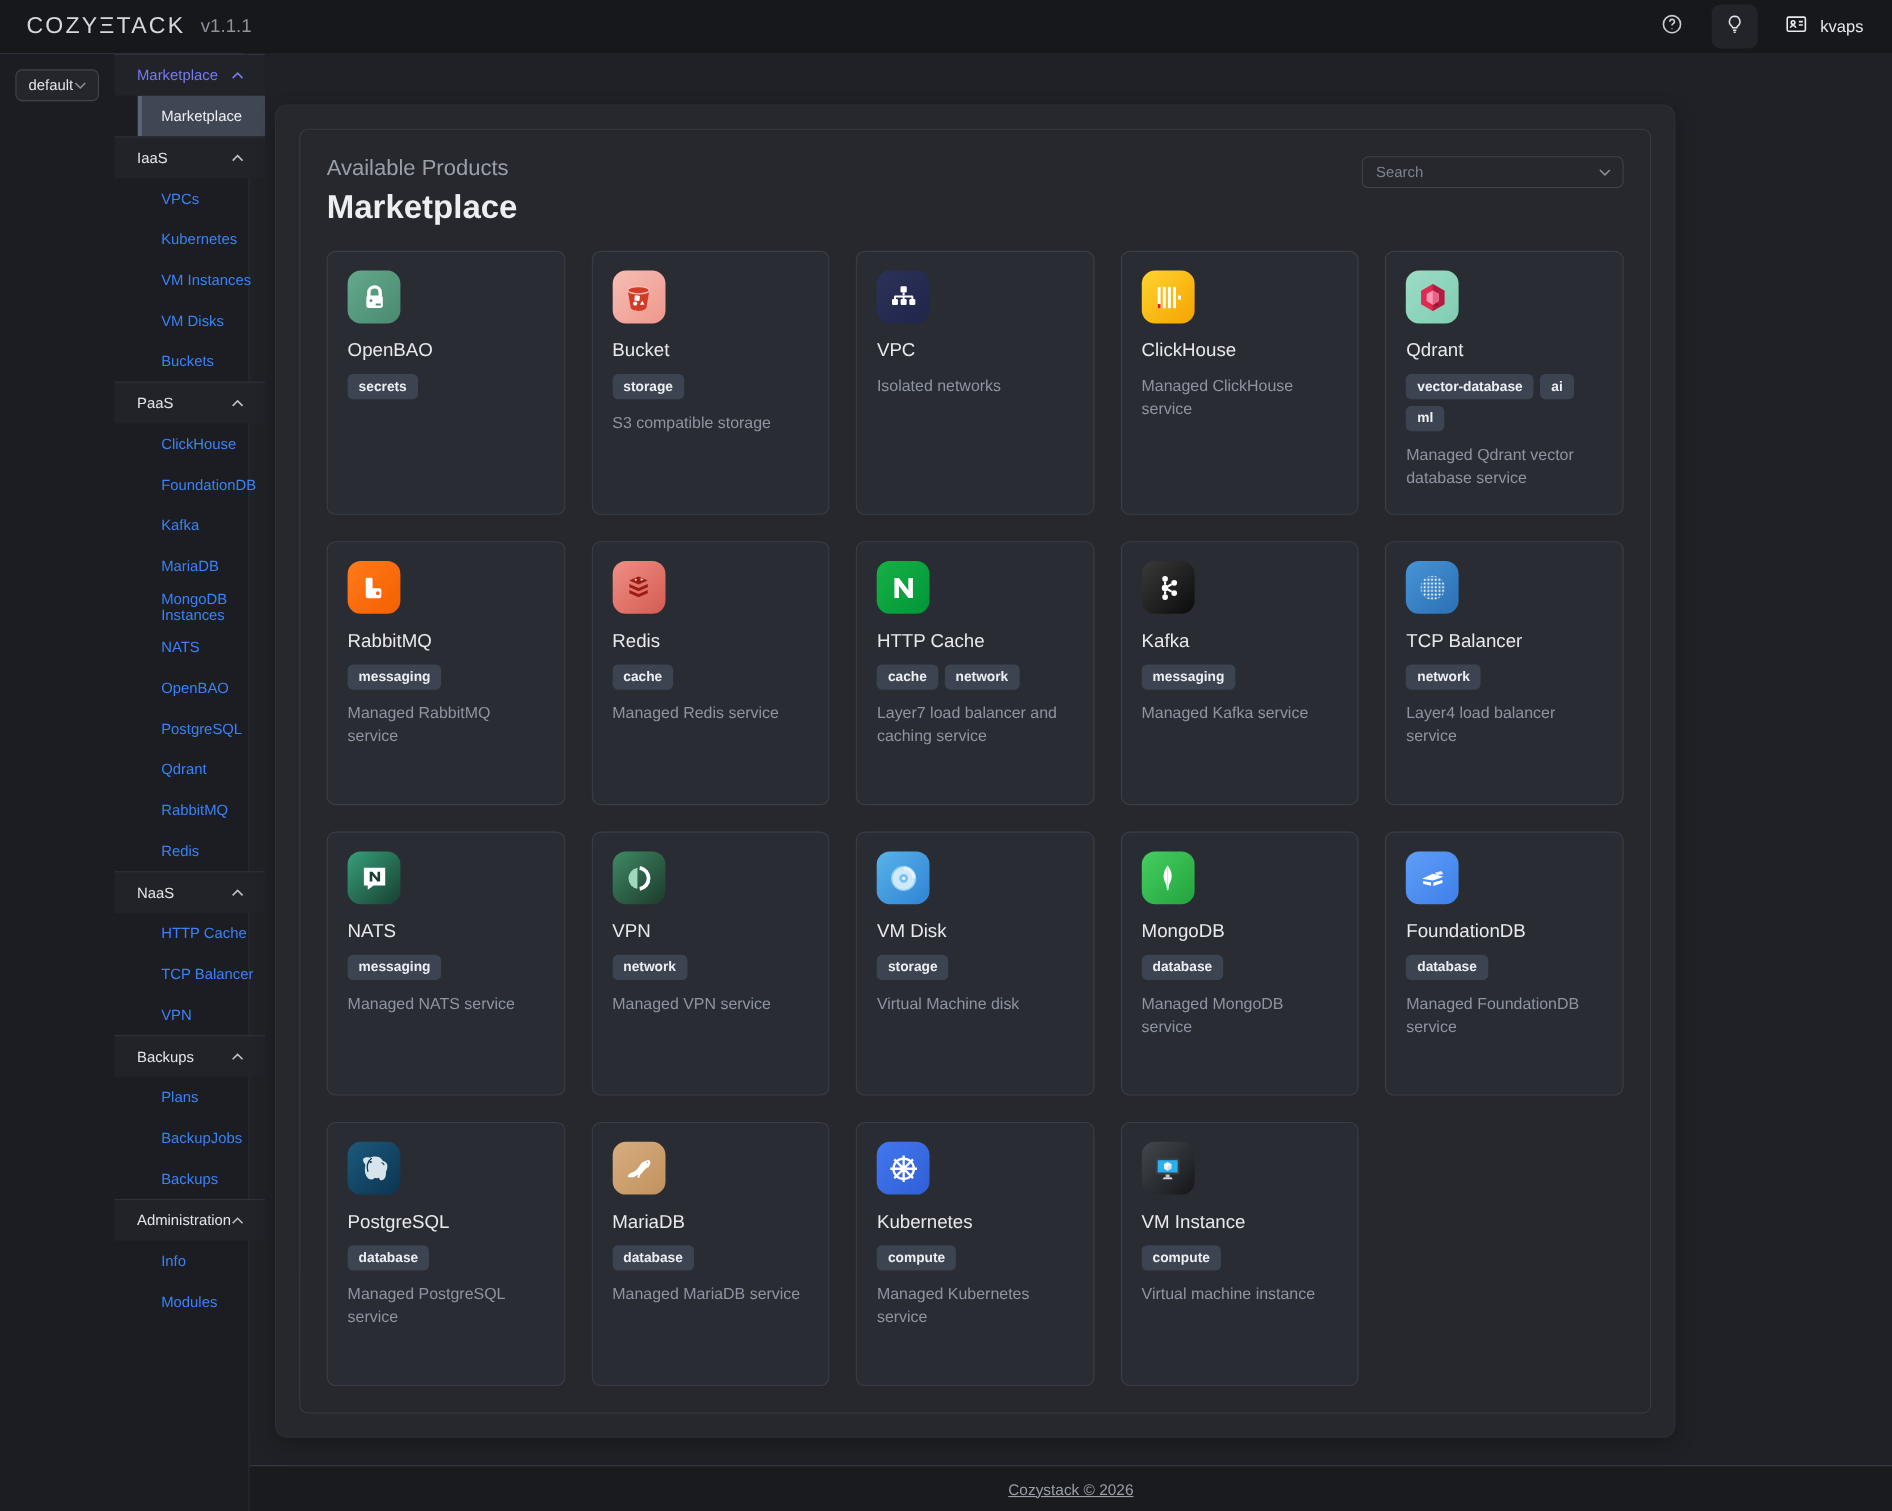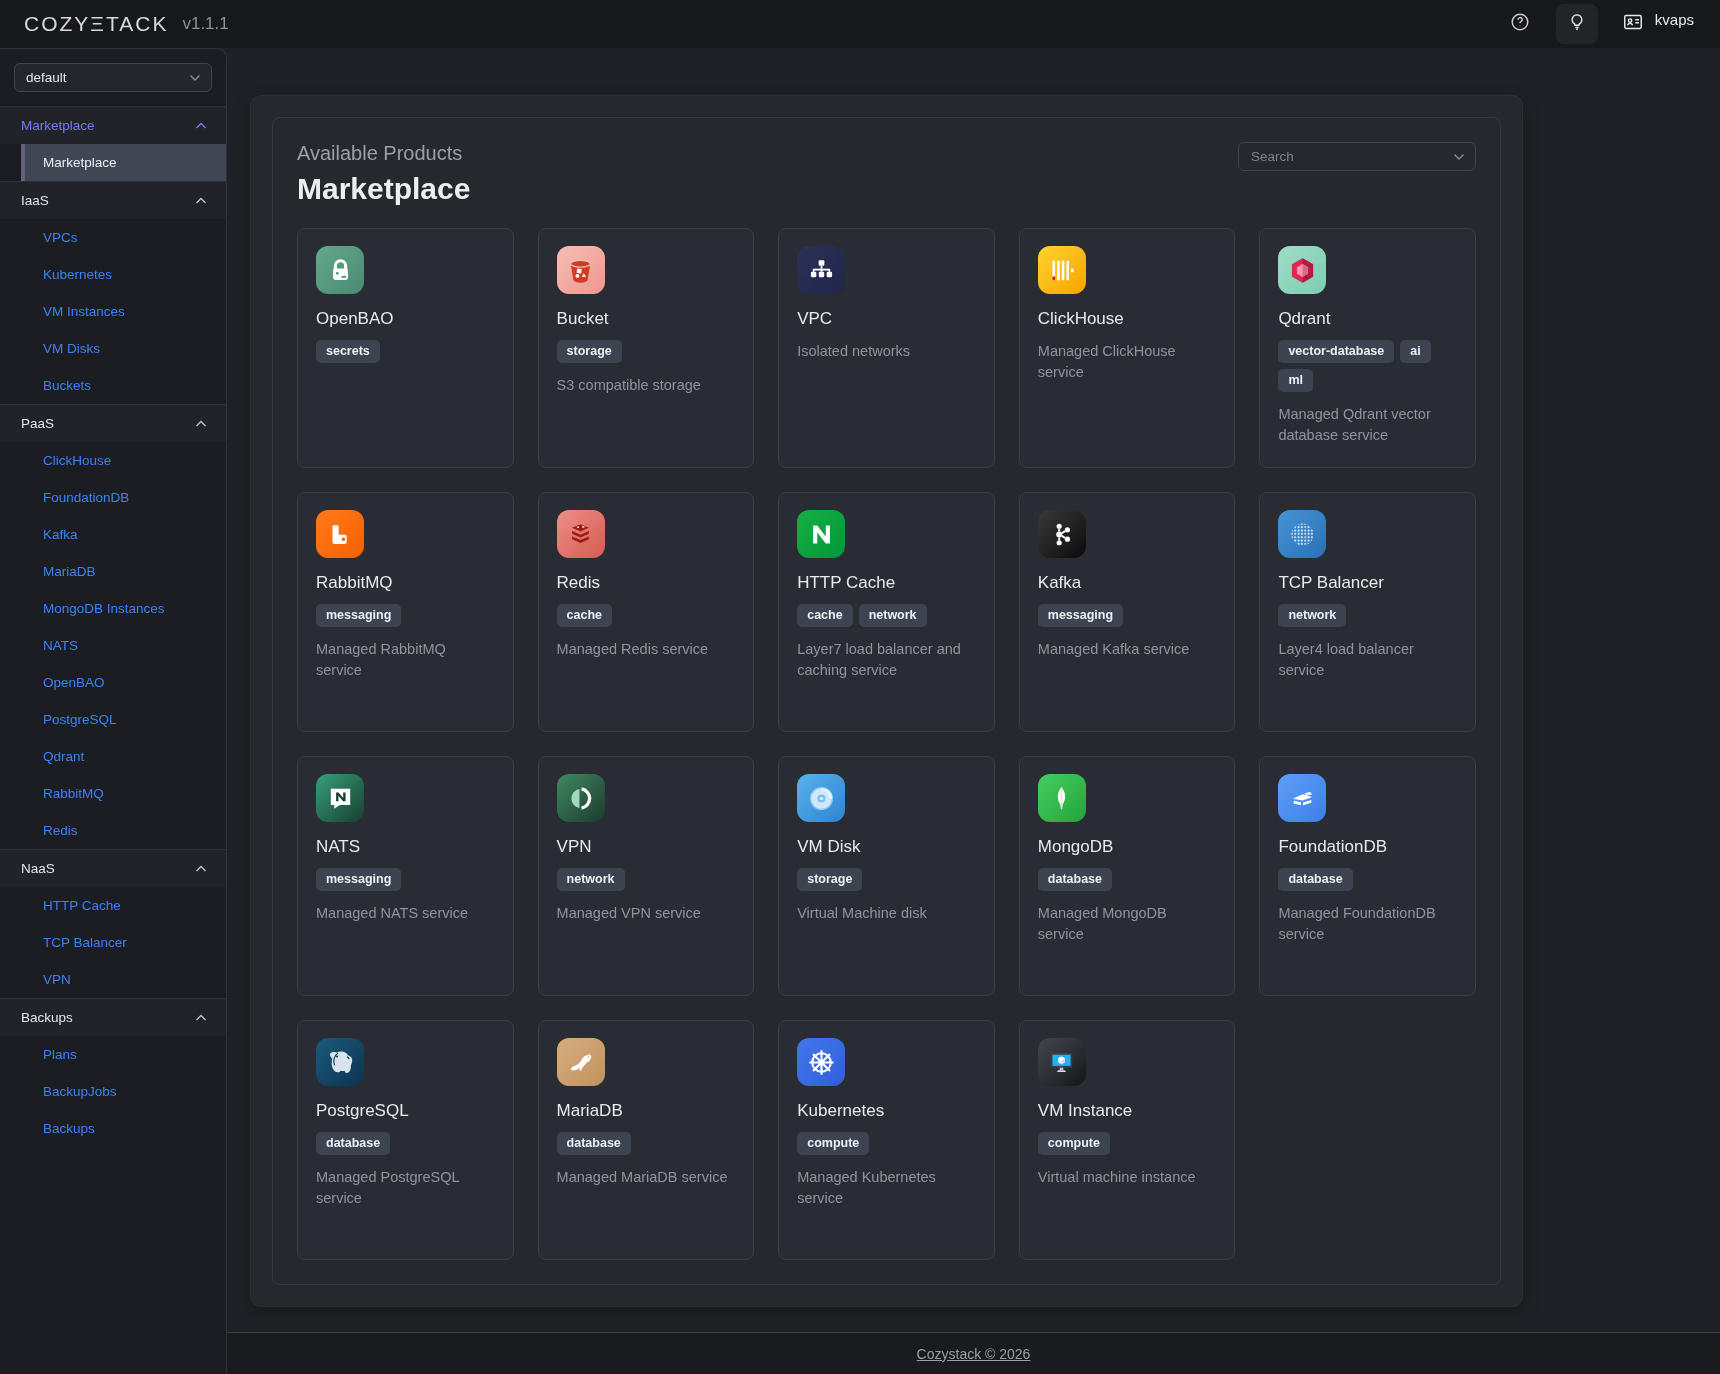--- a/index.html
+++ b/index.html
@@ -13,30 +13,30 @@
   .app-header{
     position:fixed;top:0;left:0;right:0;height:48px;z-index:20;
     background:#17181c;display:flex;align-items:center;padding:0 26px 0 24px;box-sizing:border-box;
   }
   .logo{font-size:21px;letter-spacing:2px;color:#d6d8db;font-weight:400;}
   .version{margin-left:14px;font-size:17px;font-weight:normal;color:#8d929b;}
   .header-right{margin-left:auto;display:flex;align-items:center;gap:22px;}
   .iconbtn{width:28px;height:28px;display:flex;align-items:center;justify-content:center;cursor:pointer;}
   .iconbtn svg{width:22px;height:22px;}
   .iconbtn.boxed{width:42px;height:40px;background:#222429;border-radius:8px;}
-  .user-chip{display:flex;gap:9px;cursor:pointer;}
+  .user-chip{display:flex;align-items:center;gap:9px;cursor:pointer;}
   .user-chip svg{width:26px;height:22px;}
   .user-name{font-size:15px;color:#e8eaee;}
   
   .layout{display:flex;padding-top:48px;height:1326px;box-sizing:content-box;}
   
   .sidebar{
     width:227px;flex:none;background:#1b1d22;box-sizing:border-box;
     border-top:1px solid #2f323a;border-right:1px solid #2f323a;border-top-right-radius:10px;
-    display:flex;flex-direction:column;
+    display:flex;flex-direction:row;
   }
   .tenant-select{
     margin:14px;height:29px;box-sizing:border-box;border:1px solid #3f444e;background:#24262c;
     border-radius:6px;display:flex;align-items:center;justify-content:space-between;
     padding:0 10px 0 11px;color:#e3e5e9;font-size:13.5px;cursor:pointer;
   }
   .chev{display:inline-flex;color:#8a8f99;}
   .chev svg{width:12px;height:8px;}
   .sb-header{
     height:37px;display:flex;align-items:center;justify-content:space-between;
@@ -215,20 +215,34 @@
                 <path d="M1.5 6l4.5-4.5L10.5 6" fill="none" stroke="currentColor" stroke-width="1.4"></path>
               </svg>
             </span>
           </div>
           <div class="sb-items">
             <div class="sb-item">Plans</div>
             <div class="sb-item">BackupJobs</div>
             <div class="sb-item">Backups</div>
           </div>
         </div>
+        <div class="sb-section">
+          <div class="sb-header">
+            <span class="sb-label">Administration</span>
+            <span class="chev">
+              <svg viewBox="0 0 12 8">
+                <path d="M1.5 6l4.5-4.5L10.5 6" fill="none" stroke="currentColor" stroke-width="1.4"></path>
+              </svg>
+            </span>
+          </div>
+          <div class="sb-items">
+            <div class="sb-item">Info</div>
+            <div class="sb-item">Modules</div>
+          </div>
+        </div>
       </nav>
   </aside>
 
   <div class="main-col">
     <div class="wrapper">
       <div class="panel">
         <div class="panel-head">
           <div>
             <div class="eyebrow">Available Products</div>
             <div class="page-title">Marketplace</div>

